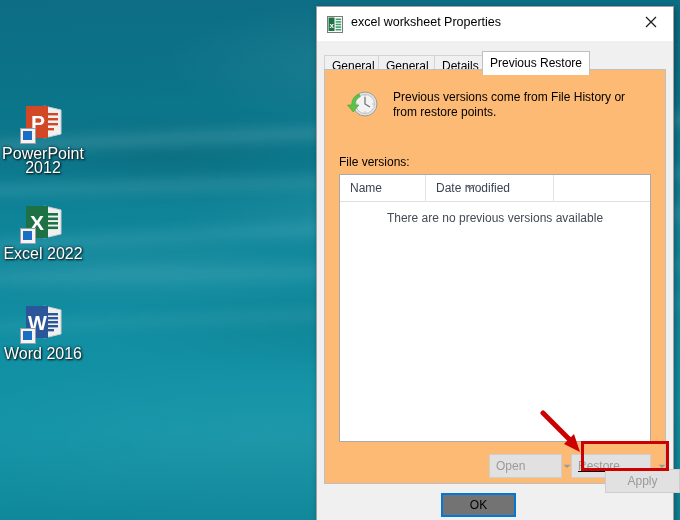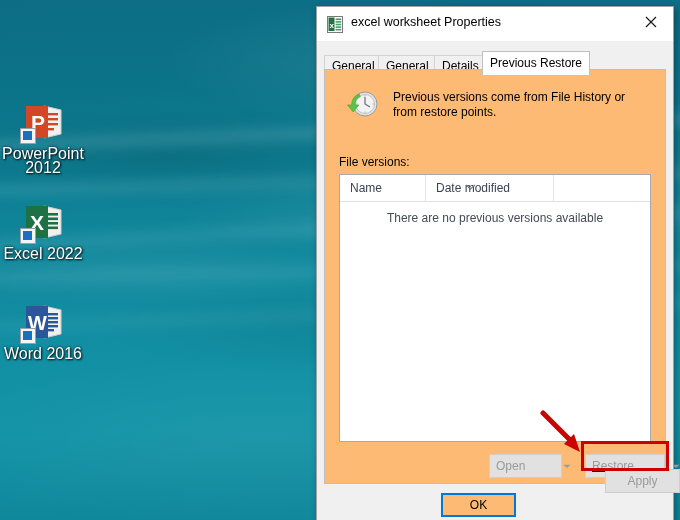--- a/index.html
+++ b/index.html
@@ -297,21 +297,21 @@
     border: 1px solid #adadad;
     box-sizing: border-box;
     font-size: 12px;
     color: #000;
     display: flex;
     align-items: center;
     justify-content: center;
     cursor: default;
   }
   .btn.default {
-    background: #fdba74;
+    background: #737373;
     border: 2px solid #0078d7;
   }
   .btn.disabled { color: #9a9a9a; border-color: #cecece; }
 </style>
 </head>
 <body>
 
 <div id="screen">
 
   <div class="wallpaper">
@@ -454,21 +454,21 @@
         <span class="divider"></span>
         <span class="arrow">
           <span>
             <svg width="8" height="5" viewBox="0 0 8 5">
                 <path d="M0.5 0.8 L4 4 L7.5 0.8 Z" fill="#9a9a9a"></path>
               </svg>
           </span>
         </span>
       </div>
 
-      <div class="splitbtn" style="left:260px; top:384px; width:80px;text-decoration:underline;">
+      <div class="splitbtn" style="left:246px; top:384px; width:80px;text-decoration:underline;">
         <span class="main">Restore</span>
         <span class="divider"></span>
         <span class="arrow">
           <span>
             <svg width="8" height="5" viewBox="0 0 8 5">
                 <path d="M0.5 0.8 L4 4 L7.5 0.8 Z" fill="#9a9a9a"></path>
               </svg>
           </span>
         </span>
       </div>

